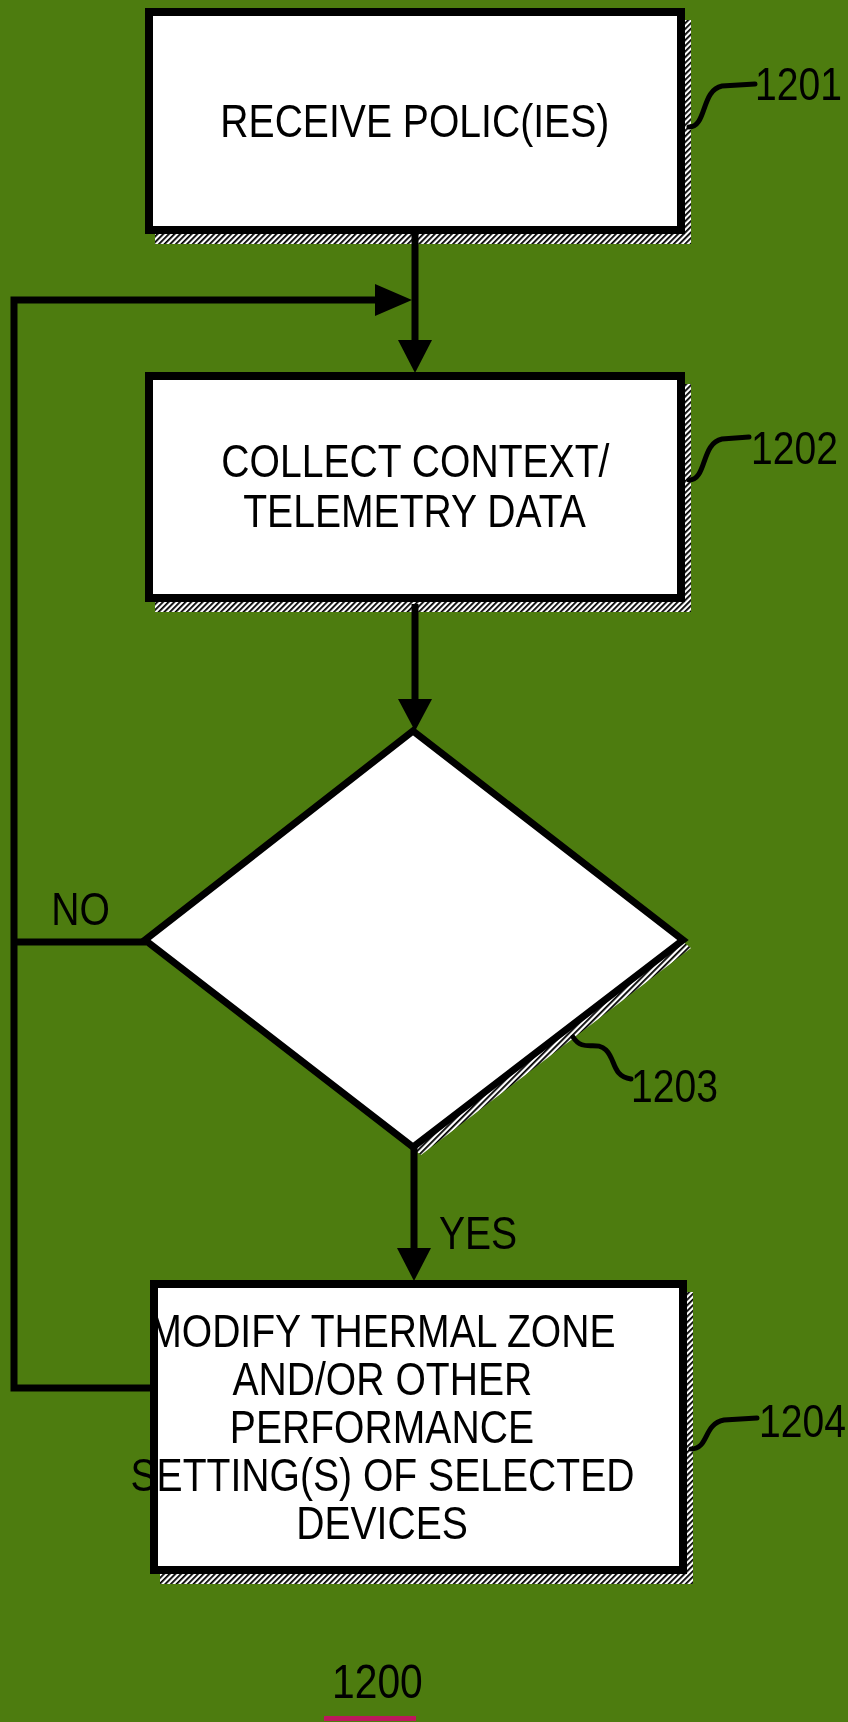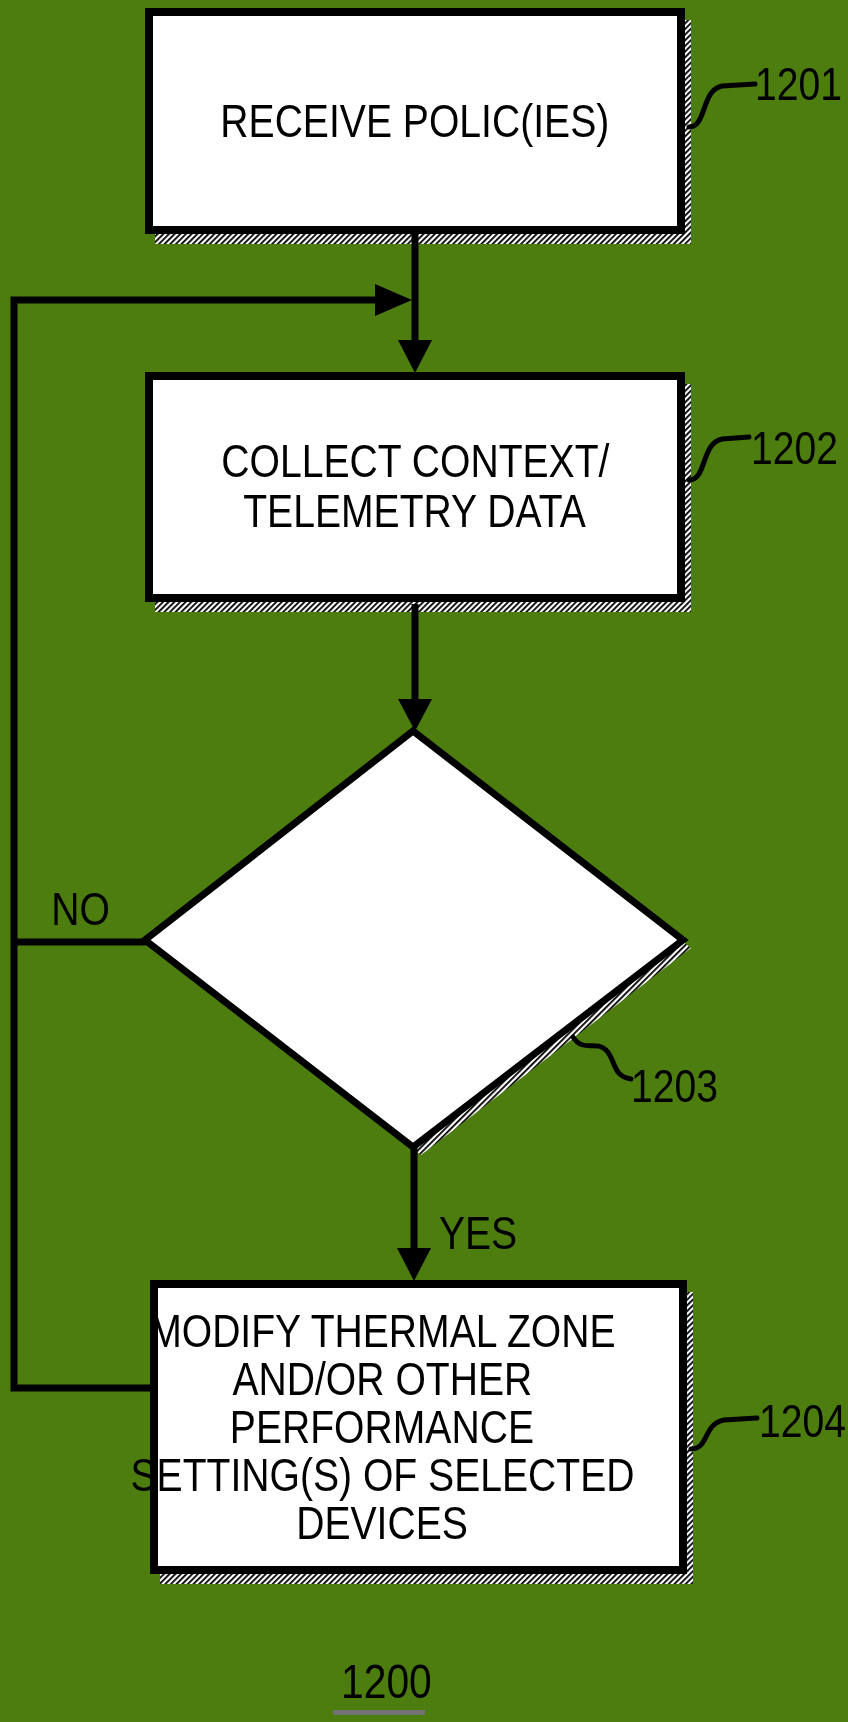--- a/index.html
+++ b/index.html
@@ -29,21 +29,21 @@
   .ref .cx { display:inline-block; transform:scaleX(.85); transform-origin:0 50%; }
 
   .edge-label {
     position:absolute; font-size:46px; line-height:1; text-align:left; white-space:nowrap;
   }
   .edge-label .cn { display:inline-block; transform:scaleX(.85); transform-origin:50% 50%; }
 
   .fig-num {
     position:absolute; left:324px; top:1658px; width:92px;
     font-size:48px; line-height:1; text-align:center;
-    border-bottom:5px solid #737373; padding-bottom:4px;margin-left:9px;
+    border-bottom:5px solid #be185d; padding-bottom:10px;
   }
   .fig-num .cn { display:inline-block; transform:scaleX(.85); transform-origin:50% 50%; }
 </style>
 </head>
 <body>
 
 <div class="canvas">
 
   <svg class="layer" width="848" height="1722" viewBox="0 0 848 1722">
     <defs>

